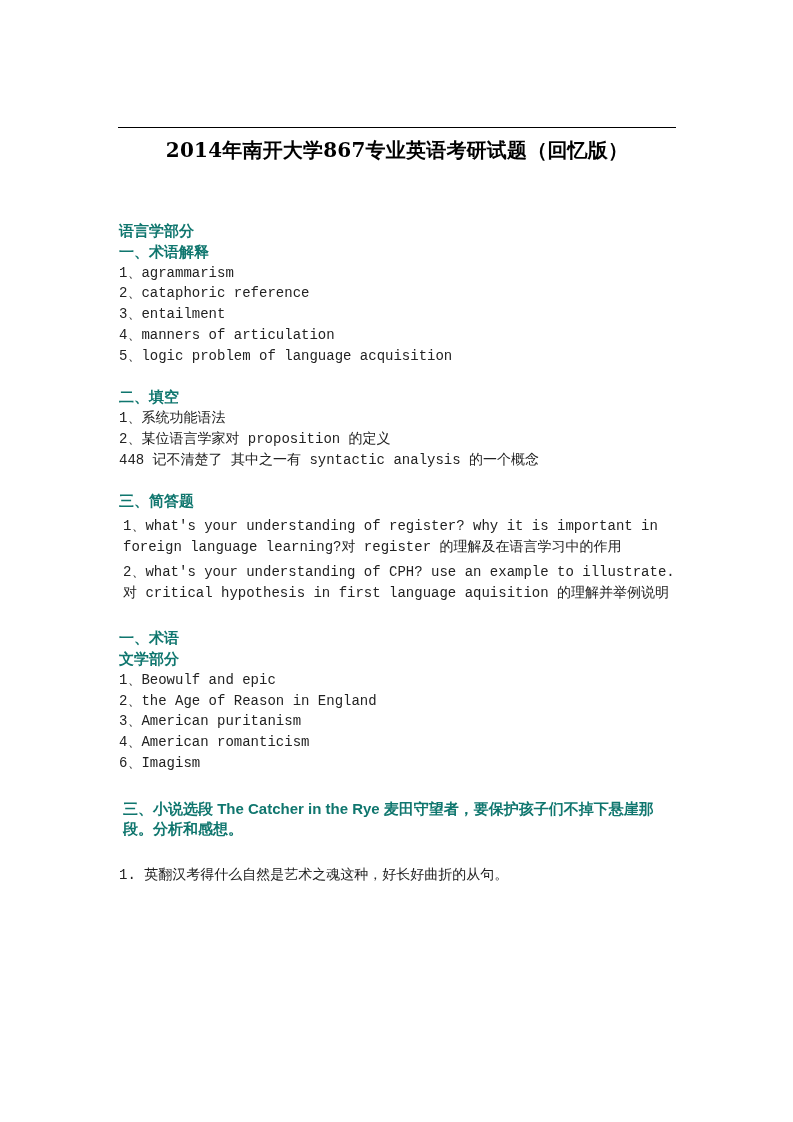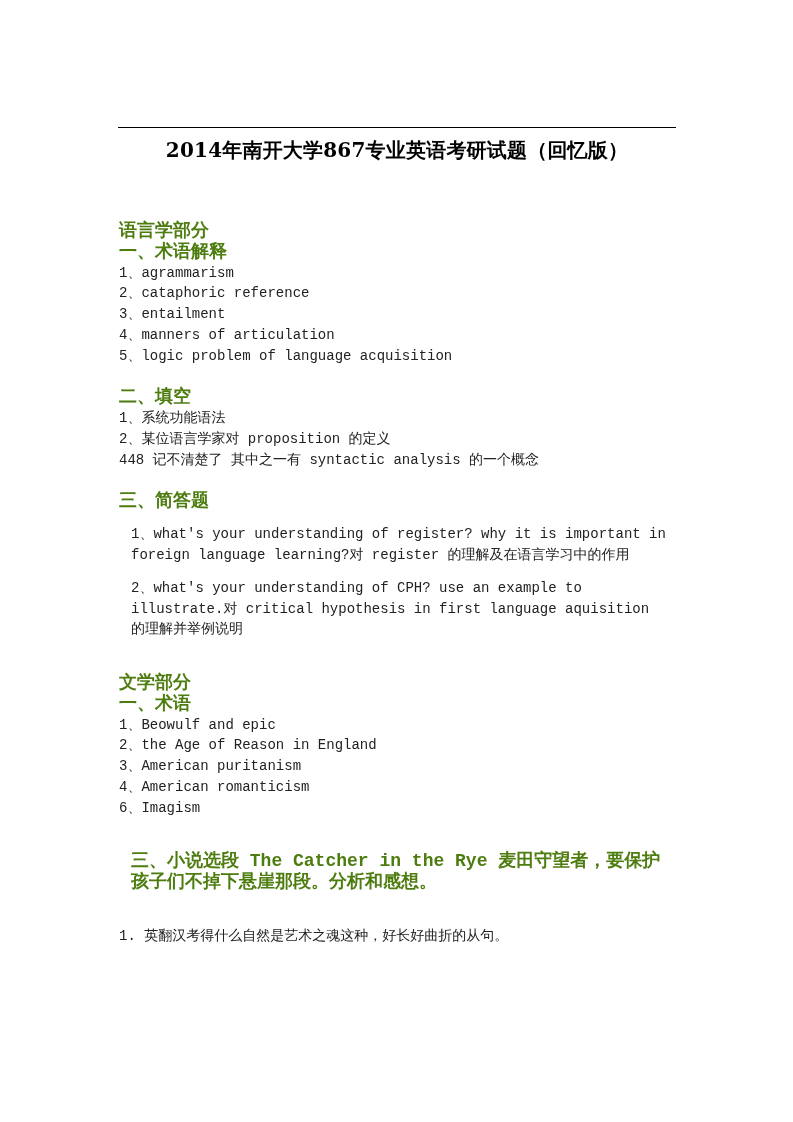--- a/index.html
+++ b/index.html
@@ -5,22 +5,22 @@
   html, body { margin: 0; padding: 0; background: #ffffff; }
   body { width: 793px; height: 1122px; position: relative; overflow: hidden; color: #111; }
   .page { position: absolute; left: 0; top: 0; width: 667px; height: 1122px; }
   .rule { position: absolute; left: 118px; top: 127px; width: 558px; height: 0; border-top: 1.3px solid #000; }
   .title { position: absolute; left: 118px; top: 136px; width: 558px; text-align: center;
            font-family: "DejaVu Serif", "Liberation Serif", serif; font-weight: bold; font-size: 20px;
            letter-spacing: 0.2px; color: #000; line-height: 28px; }
   .body { position: absolute; left: 119px; top: 221px; width: 560px;
           font-family: "Liberation Mono", "DejaVu Sans Mono", monospace; font-size: 14px; line-height: 20.8px; color: #222; }
   .line { white-space: pre; margin: 0; }
-  .wrap { white-space: normal; margin: 12px; }
-  .h { font-weight: bold; color: #4d7c0f; font-family: Liberation Mono, monospace; font-size: 18px; }
+  .wrap { white-space: normal; margin: 4px; }
+  .h { font-weight: bold; color: #0f766e; font-family: Liberation Sans, sans-serif; font-size: 15px; }
   .gap { height: 20.8px; }
 </style>
 </head>
 <body>
 
 <div class="page">
   <div class="rule"></div>
   <div class="title">2014年南开大学867专业英语考研试题（回忆版）</div>
 
   <div class="body">
@@ -38,22 +38,22 @@
     <div class="line">1、系统功能语法</div>
     <div class="line">2、某位语言学家对 proposition 的定义</div>
     <div class="line">448 记不清楚了 其中之一有 syntactic analysis 的一个概念</div>
     <div class="gap"></div>
 
     <div class="line h">三、简答题</div>
     <div class="wrap">1、what's your understanding of register? why it is important in foreign language learning?对 register 的理解及在语言学习中的作用</div>
     <div class="wrap">2、what's your understanding of CPH? use an example to illustrate.对 critical hypothesis in first language aquisition 的理解并举例说明</div>
     <div class="gap"></div>
 
+    <div class="line h">一、术语</div>
     <div class="line h">文学部分</div>
-    <div class="line h">一、术语</div>
     <div class="line">1、Beowulf and epic</div>
     <div class="line">2、the Age of Reason in England</div>
     <div class="line">3、American puritanism</div>
     <div class="line">4、American romanticism</div>
     <div class="line">6、Imagism</div>
     <div class="gap"></div>
     <div class="wrap h">三、小说选段 The Catcher in the Rye 麦田守望者，要保护孩子们不掉下悬崖那段。分析和感想。</div>
     <div class="gap"></div>
 
     <div class="line">1. 英翻汉考得什么自然是艺术之魂这种，好长好曲折的从句。</div>

